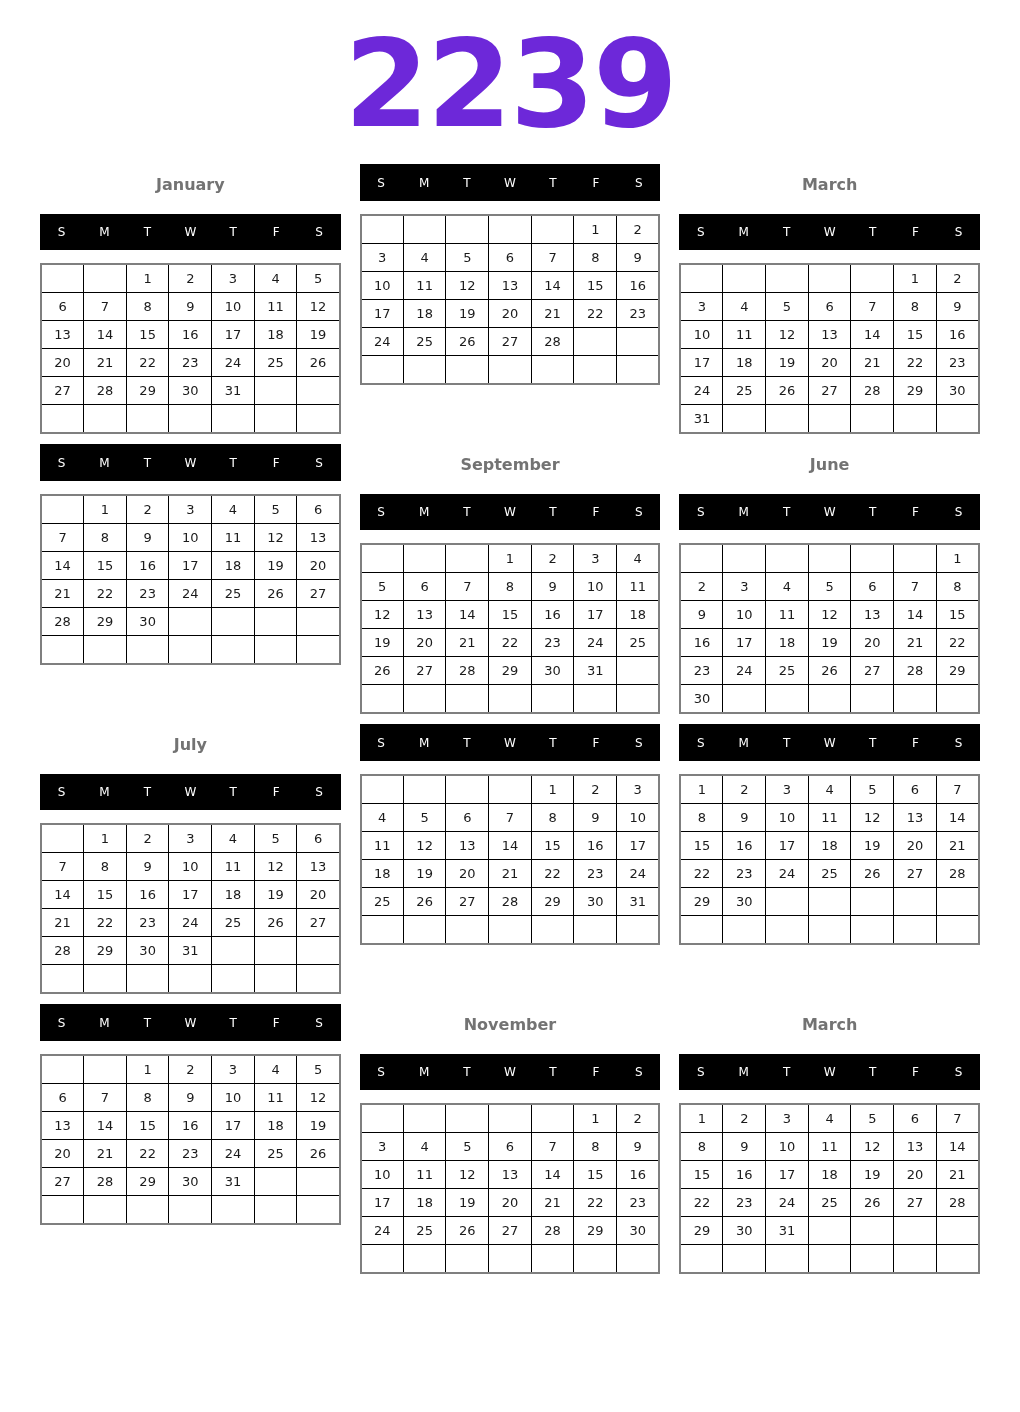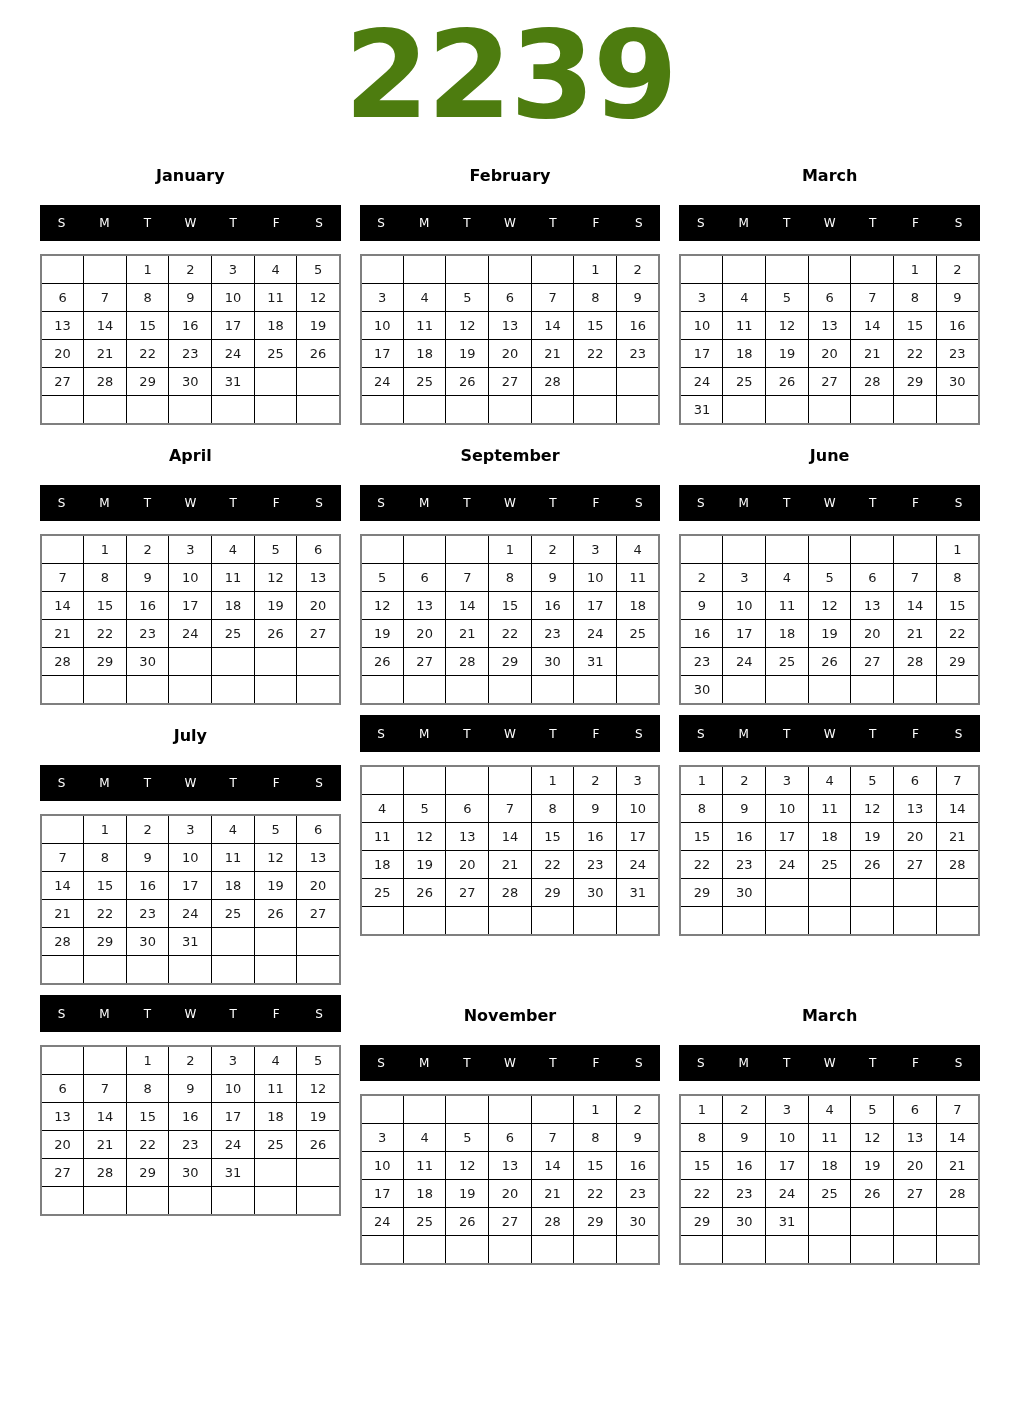--- a/index.html
+++ b/index.html
@@ -4,28 +4,28 @@
 <style>
   html, body { margin: 0; padding: 0; }
   body {
     width: 1020px;
     height: 1412px;
     background: #ffffff;
     font-family: "DejaVu Sans", "Liberation Sans", sans-serif;
     overflow: hidden;
   }
   .year-title {
-    margin: 0;
+    margin: 9px;
     padding-top: 10px;
     height: 130px;
     line-height: 130px;
     text-align: center;
     font-size: 122px;
     font-weight: 700;
-    color: #4d7c0f;
+    color: #6d28d9;
     letter-spacing: -2px;
   }
   .months-grid {
     margin: 15px 40px 0 40px;
     display: grid;
     grid-template-columns: repeat(3, 1fr);
     column-gap: 19px;
     grid-auto-rows: 270px;
     row-gap: 10px;
   }
@@ -33,21 +33,21 @@
   .month-name {
     margin: 0;
     height: 52px;
     box-sizing: border-box;
     padding-bottom: 10px;
     display: flex;
     align-items: center;
     justify-content: center;
     font-size: 16px;
     font-weight: 700;
-    color: #000000;
+    color: #737373;
   }
   .dow-bar {
     background: #000000;
     height: 37px;
     display: grid;
     grid-template-columns: repeat(7, 1fr);
     align-items: center;
     margin-bottom: 13px;
   }
   .dow-cell {
@@ -143,21 +143,20 @@
               <td></td>
               <td></td>
               <td></td>
               <td></td>
             </tr>
           </tbody>
         </table>
   </section>
 
   <section class="month-block">
-    <h2 class="month-name">February</h2>
     <div class="dow-bar">
           <span class="dow-cell">S</span>
           <span class="dow-cell">M</span>
           <span class="dow-cell">T</span>
           <span class="dow-cell">W</span>
           <span class="dow-cell">T</span>
           <span class="dow-cell">F</span>
           <span class="dow-cell">S</span>
         </div>
     <table class="date-grid">
@@ -285,21 +284,20 @@
               <td></td>
               <td></td>
               <td></td>
               <td></td>
             </tr>
           </tbody>
         </table>
   </section>
 
   <section class="month-block">
-    <h2 class="month-name">April</h2>
     <div class="dow-bar">
           <span class="dow-cell">S</span>
           <span class="dow-cell">M</span>
           <span class="dow-cell">T</span>
           <span class="dow-cell">W</span>
           <span class="dow-cell">T</span>
           <span class="dow-cell">F</span>
           <span class="dow-cell">S</span>
         </div>
     <table class="date-grid">

